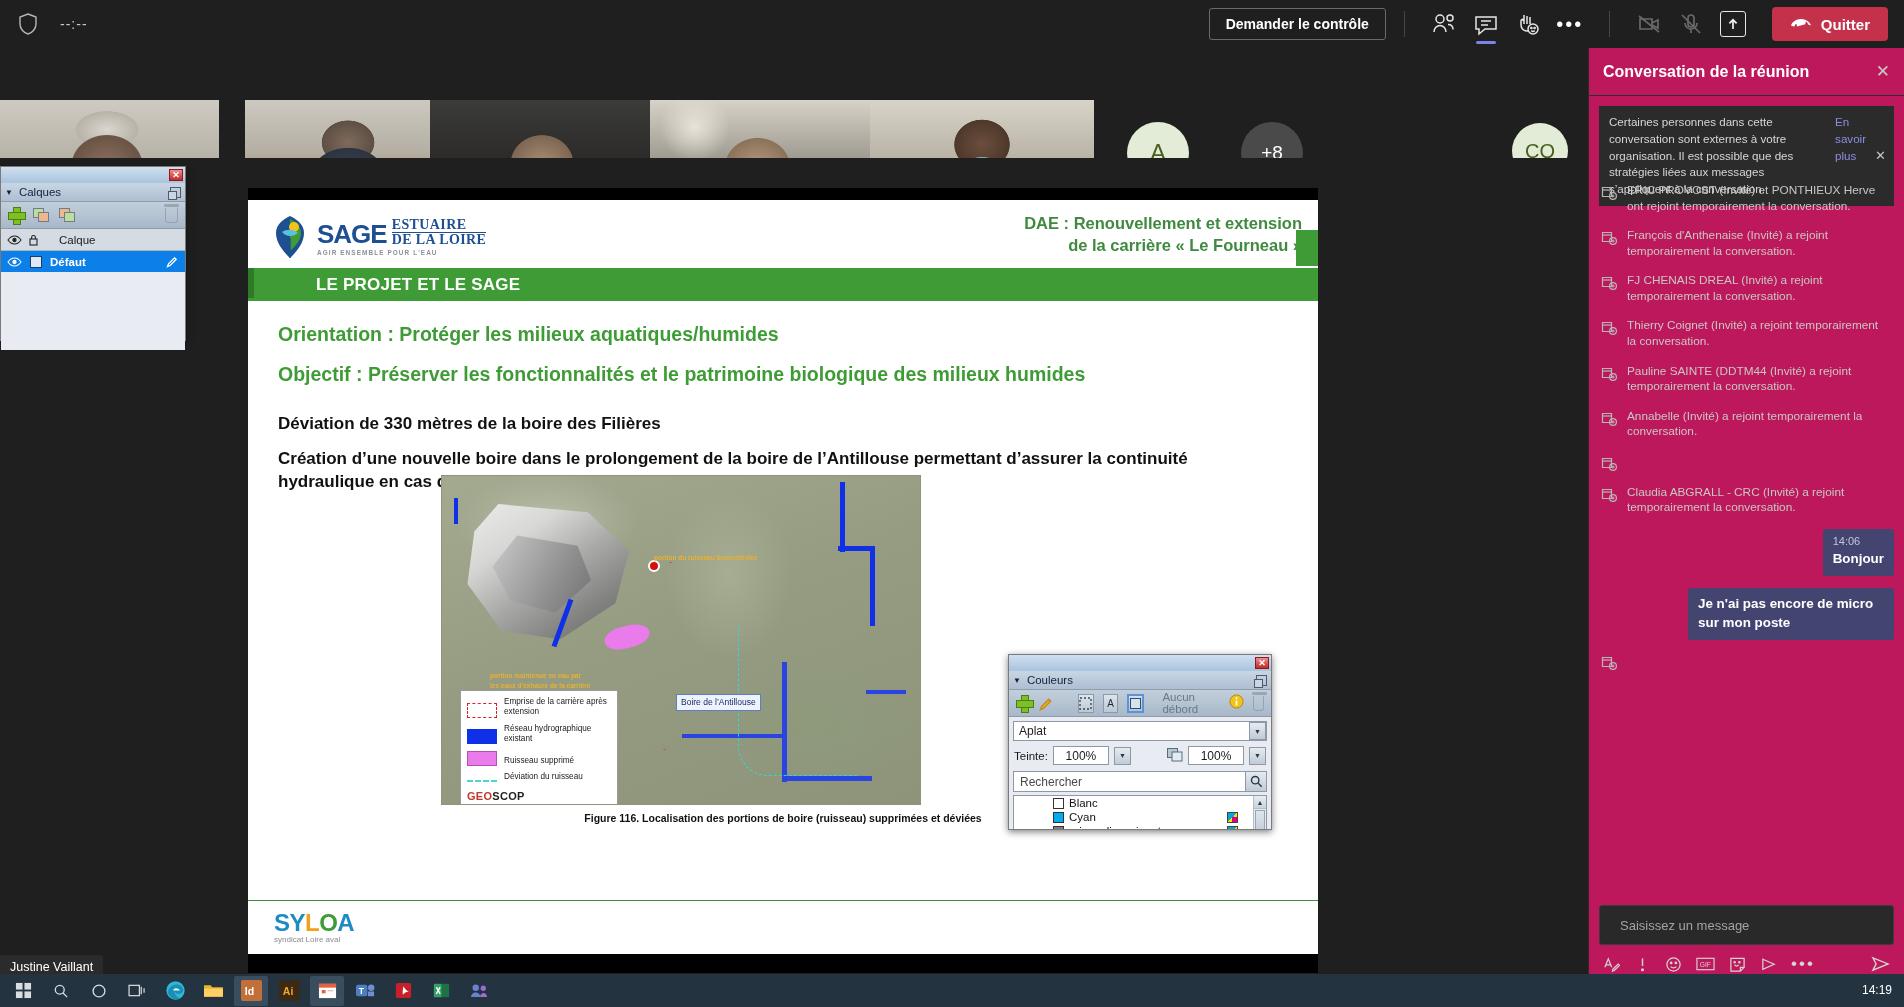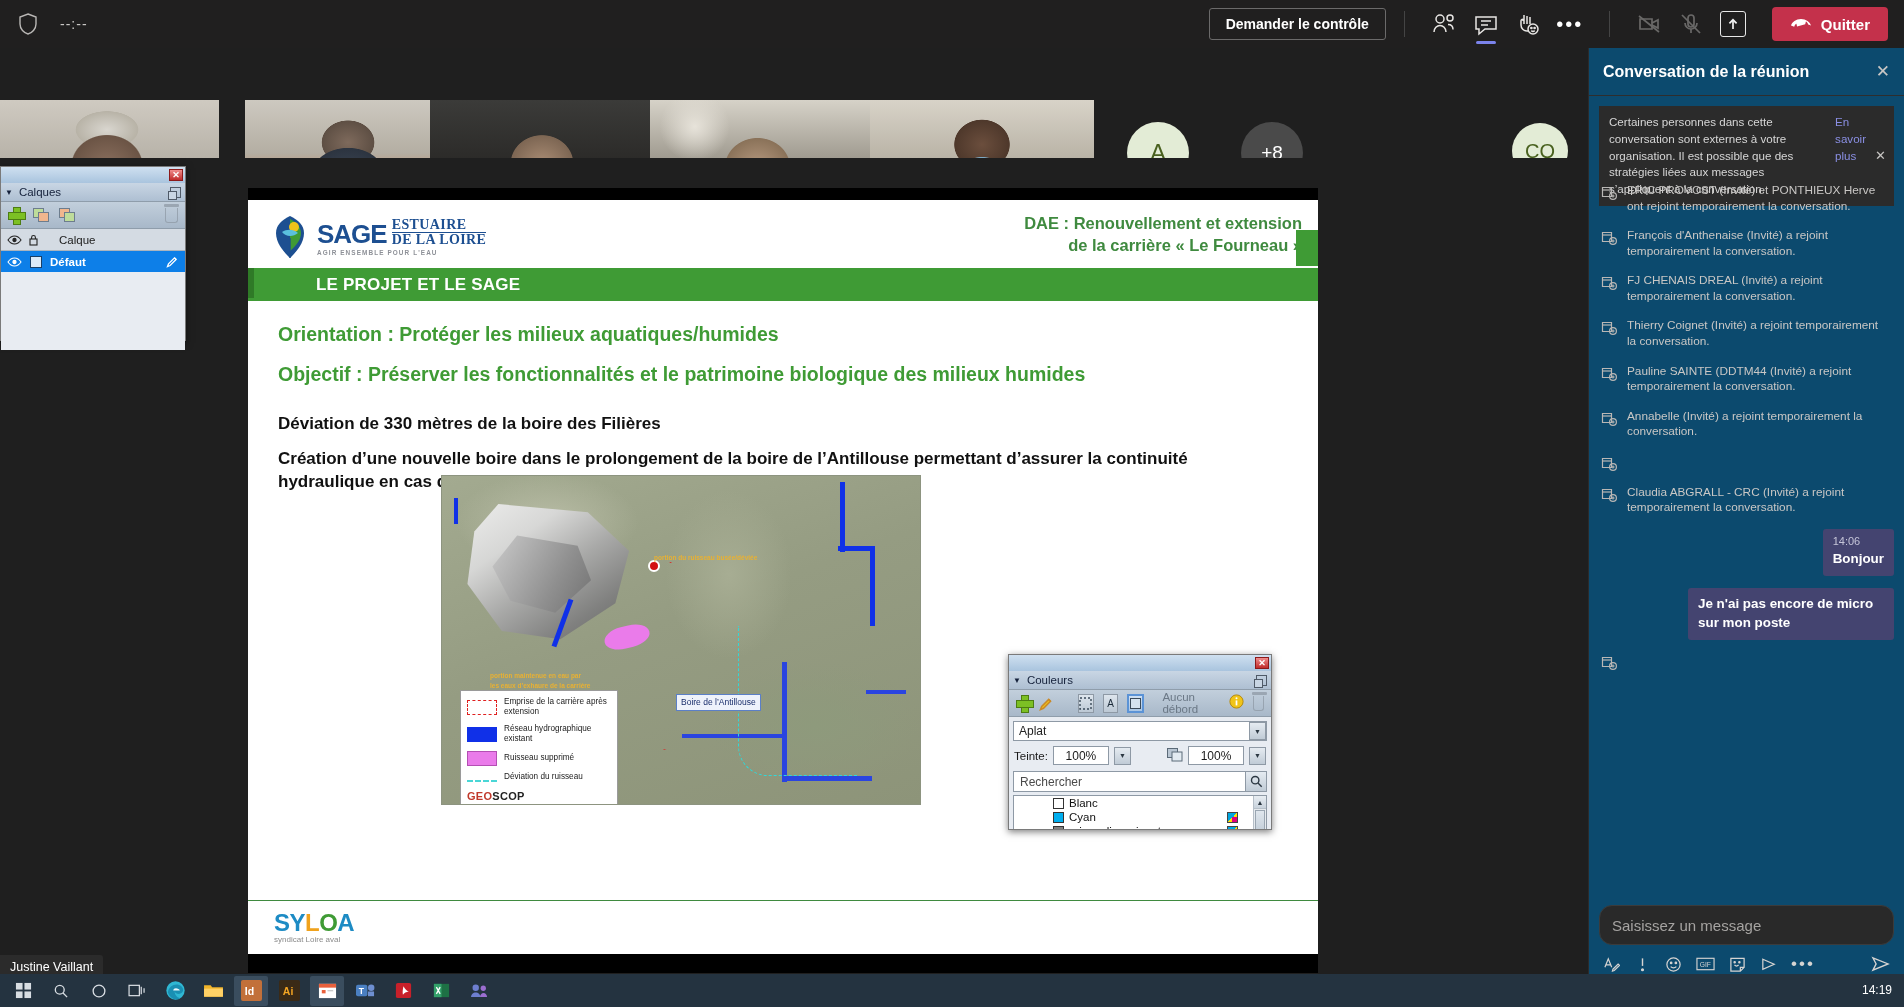--- a/index.html
+++ b/index.html
@@ -196,21 +196,21 @@
   }
   .callout {
     position: absolute; left: 234px; top: 218px; background: #eef2fb;
     border: 1px solid #5b7fc7; color: #1a2e6b; font-size: 8.5px;
     padding: 2px 4px; line-height: 1.25; text-align: center;
   }
   .legend {
     position: absolute; left: 18px; top: 214px; width: 158px; background: #fff;
     border: 1px solid #9a9a9a; padding: 6px 6px 2px 6px;
   }
-  .lg-row { display: flex; align-items: center; gap: 7px; margin-bottom: 6px; }
+  .lg-row { display: flex; align-items: flex-end; gap: 7px; margin-bottom: 6px; }
   .lg-sw { width: 30px; height: 15px; flex: 0 0 30px; margin-top: 1px; }
   .lg-sw.dash { border: 1.6px dashed #e02020; background: #fff; }
   .lg-sw.blue { background: #1030e8; }
   .lg-sw.pinkb { background: #ea7bea; border: 1px solid #b44fb4; }
   .lg-sw.cy { border: 0; border-top: 2px dashed #4ad6d6; height: 2px; margin-top: 7px; }
   .lg-tx { font-size: 8.2px; color: #1a1a1a; line-height: 1.25; font-family: "Liberation Sans", sans-serif; }
   .geoscop { font-size: 11px; font-weight: bold; letter-spacing: .3px; padding-top: 2px; }
   .geoscop .g { color: #c0392b; } .geoscop .s { color: #222; }
   .figcap {
     position: absolute; left: 0; top: 612px; width: 100%; text-align: center;
@@ -336,21 +336,21 @@
     font-size: 7px; text-align: center; line-height: 13px; color: #2b3742; cursor: pointer;
   }
   .cl-scroll .thumbv {
     position: absolute; top: 14px; left: 1px; right: 1px; height: 24px;
     background: linear-gradient(#dfe6ed,#c2cdd8); border: 1px solid #9aa6b2; cursor: pointer;
   }
 
   
   .chat {
     position: absolute; left: 1588px; top: 48px; width: 316px; height: 959px;
-    background: #0c4a6e; border-left: 1px solid #2b2b2b;
+    background: #be185d; border-left: 1px solid #2b2b2b;
   }
   .chat-hd {
     height: 48px; display: flex; align-items: center; padding: 0 14px;
     border-bottom: 1px solid #2e2e2e;
   }
   .chat-hd h1 { color: #fff; font-size: 16px; font-weight: bold; flex: 1; }
   .xbtn { color: #c8c6c4; font-size: 17px; cursor: pointer; line-height: 1; }
   .notice {
     margin: 10px 10px 0 10px; background: #2b2b2b; padding: 8px 8px 8px 10px;
     display: flex; gap: 6px; position: relative;
@@ -366,22 +366,22 @@
   .bubble-wrap { display: flex; padding: 6px 10px; }
   .bubble-wrap.me { justify-content: flex-end; }
   .bubble {
     background: #444470; border-radius: 3px; padding: 6px 10px 8px 10px; max-width: 190px;
   }
   .bubble .ts { color: #c4c4d8; font-size: 11px; display: block; margin-bottom: 2px; }
   .bubble .tx { color: #fff; font-size: 13.4px; font-weight: bold; line-height: 1.35; }
   .bubble.wide { max-width: 206px; }
   .compose { position: absolute; left: 0; right: 0; bottom: 34px; padding: 0 10px; }
   .compose-box {
-    height: 40px; background: #292929; border: 1px solid #3b3b3b; border-radius: 13px;
-    display: flex; align-items: center; padding: 0 12px; color: #a5a3a1; font-size: 15px;
+    height: 40px; background: #292929; border: 1px solid #3b3b3b; border-radius: 3px;
+    display: flex; align-items: center; padding: 0 20px; color: #a5a3a1; font-size: 13px;
   }
   .compose-tools {
     display: flex; align-items: center; gap: 14px; padding: 10px 4px 0 4px;
     color: #d6d4d2;
   }
   .compose-tools .t { cursor: pointer; display: flex; align-items: center; }
   .compose-tools .grow { flex: 1; }
 
   
   .presenter {
@@ -632,20 +632,21 @@
             <div class="lg-row">
               <span class="lg-sw cy"></span>
               <span class="lg-tx">Déviation du ruisseau</span>
             </div>
             <div class="geoscop">
               <span class="g">GEO</span><span class="s">SCOP</span>
             </div>
           </div>
         </div>
 
+        <div class="figcap">Figure 116. Localisation des portions de boire (ruisseau) supprimées et déviées</div>
 
         <div class="sl-foot">
           <div class="syloa">
             <div class="syloa-b">
               <span>SY</span><em>L</em><i>O</i><span>A</span>
             </div>
             <div class="syloa-s">syndicat Loire aval</div>
           </div>
         </div>
       </div>

